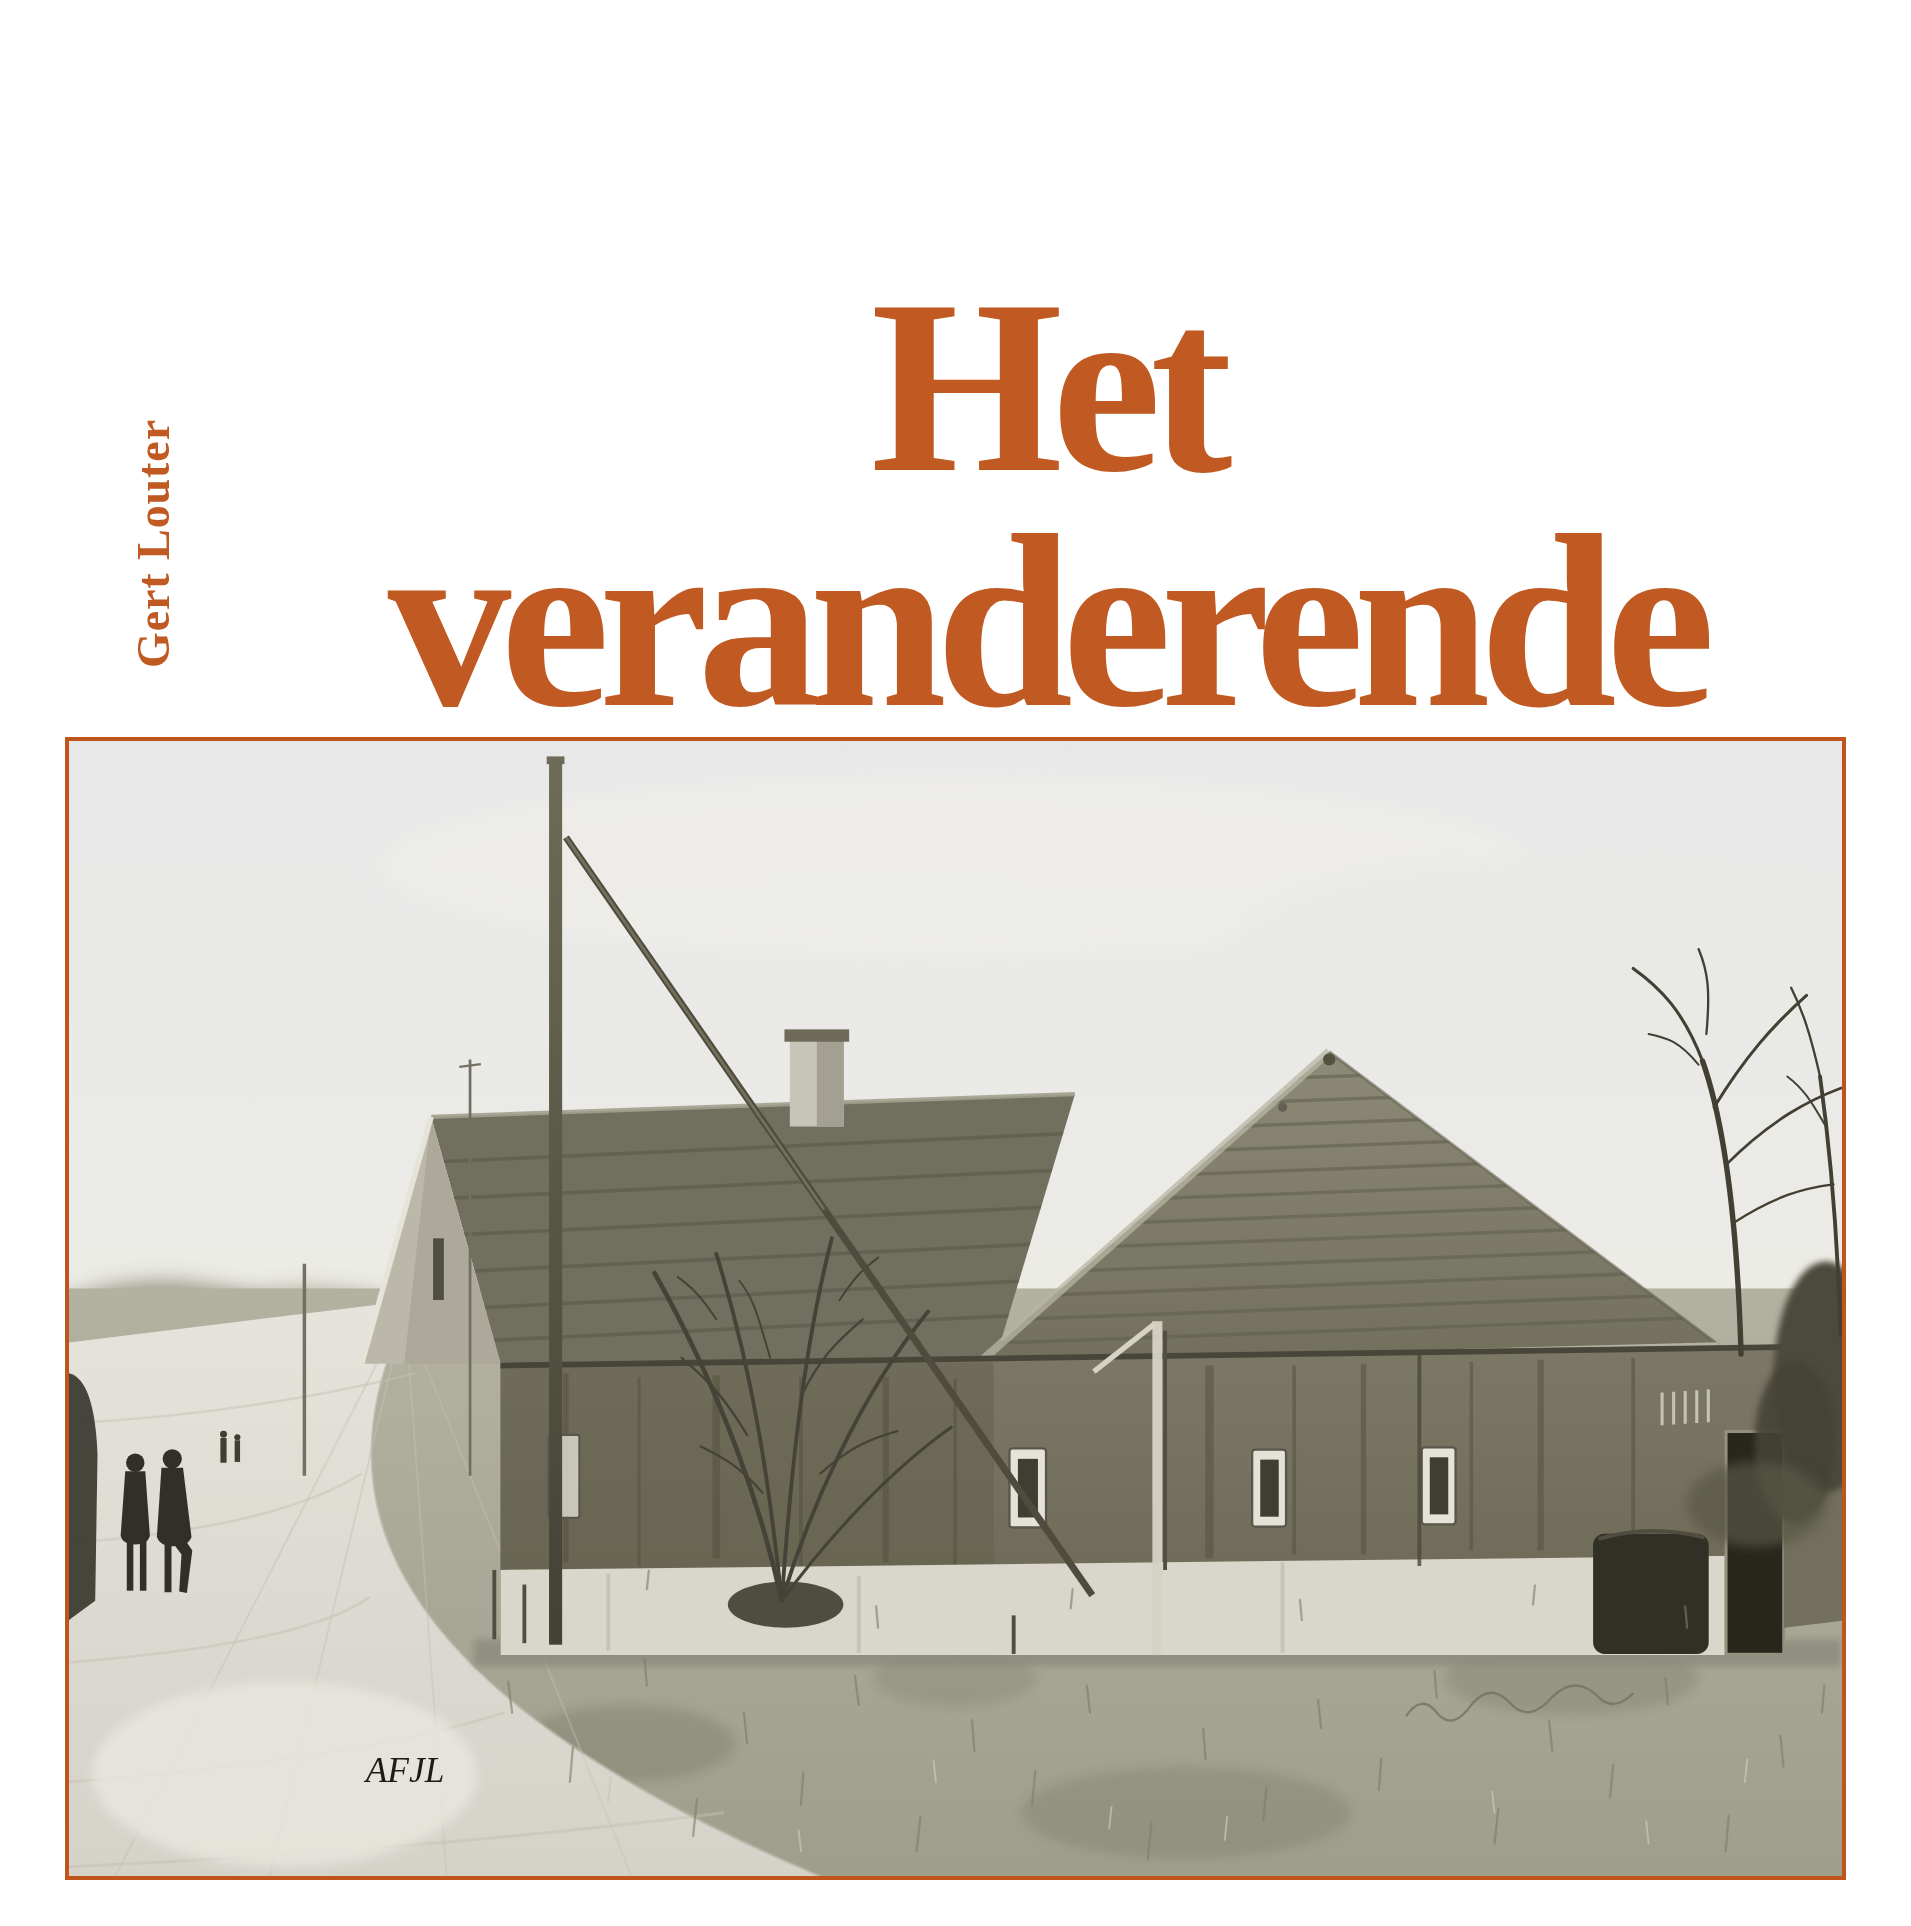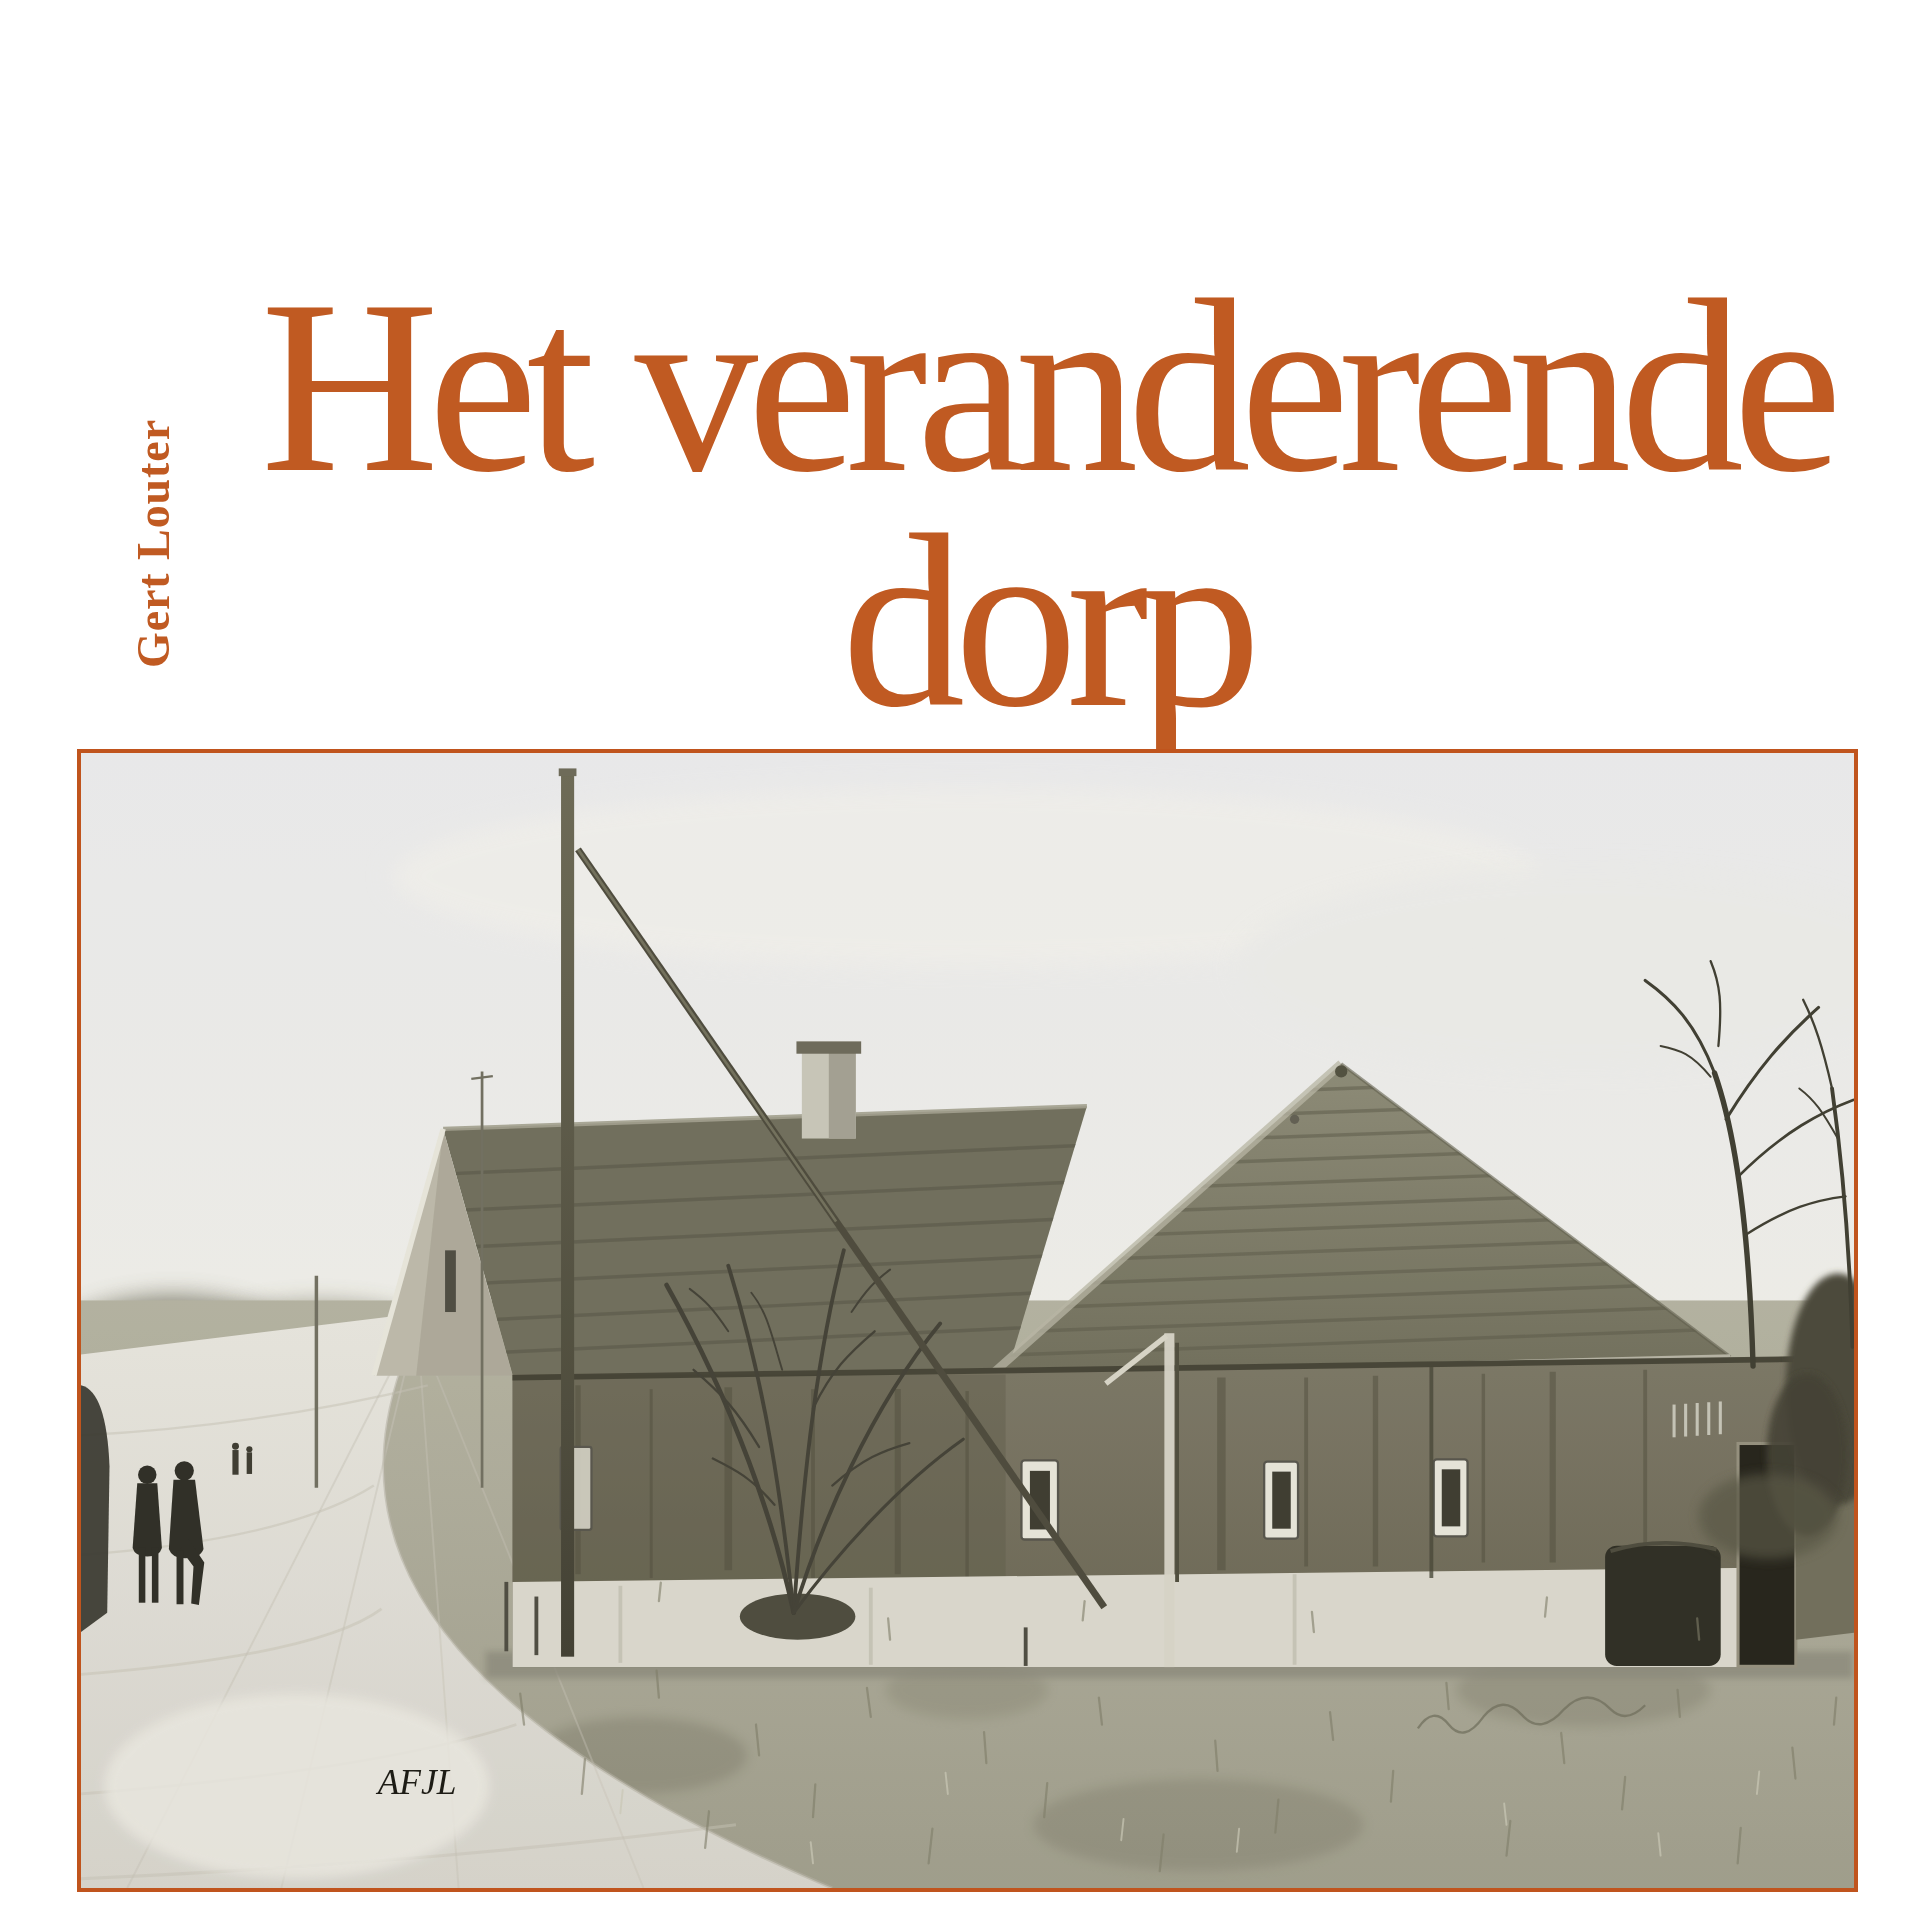--- a/index.html
+++ b/index.html
@@ -14,42 +14,42 @@
     height:2275px;
     background:#ffffff;
     overflow:hidden;
     font-family:"Liberation Serif", serif;
   }
   .title-block{
     position:absolute;
     left:239px; top:105px; width:1614px;
     text-align:center;
     color:var(--accent);
-    font-weight:normal;
+    font-weight:bold;
     font-size:247px;
     line-height:0.95;
     letter-spacing:-0.045em;
   }
   .title-line{display:block;}
   .author-vertical{
     position:absolute;
     left:127px; top:668px;
     transform:rotate(-90deg);
     transform-origin:0 0;
     color:var(--accent);
     font-weight:bold;
     font-size:46px;
     letter-spacing:0.02em;
     white-space:nowrap;
   }
   figure.photo{
     position:absolute;
     left:65px; top:737px;
     width:1781px; height:1143px;
-    margin:12px;
+    margin:0;
     border:4.2px solid var(--photo-border);
     box-sizing:border-box;
     background:#bef264;
   }
   figure.photo svg{display:block;width:100%;height:100%;}
   .caption{
     position:absolute;
     left:69px; top:1894px; width:1787px;
     font-style:italic;
     font-size:29px;

